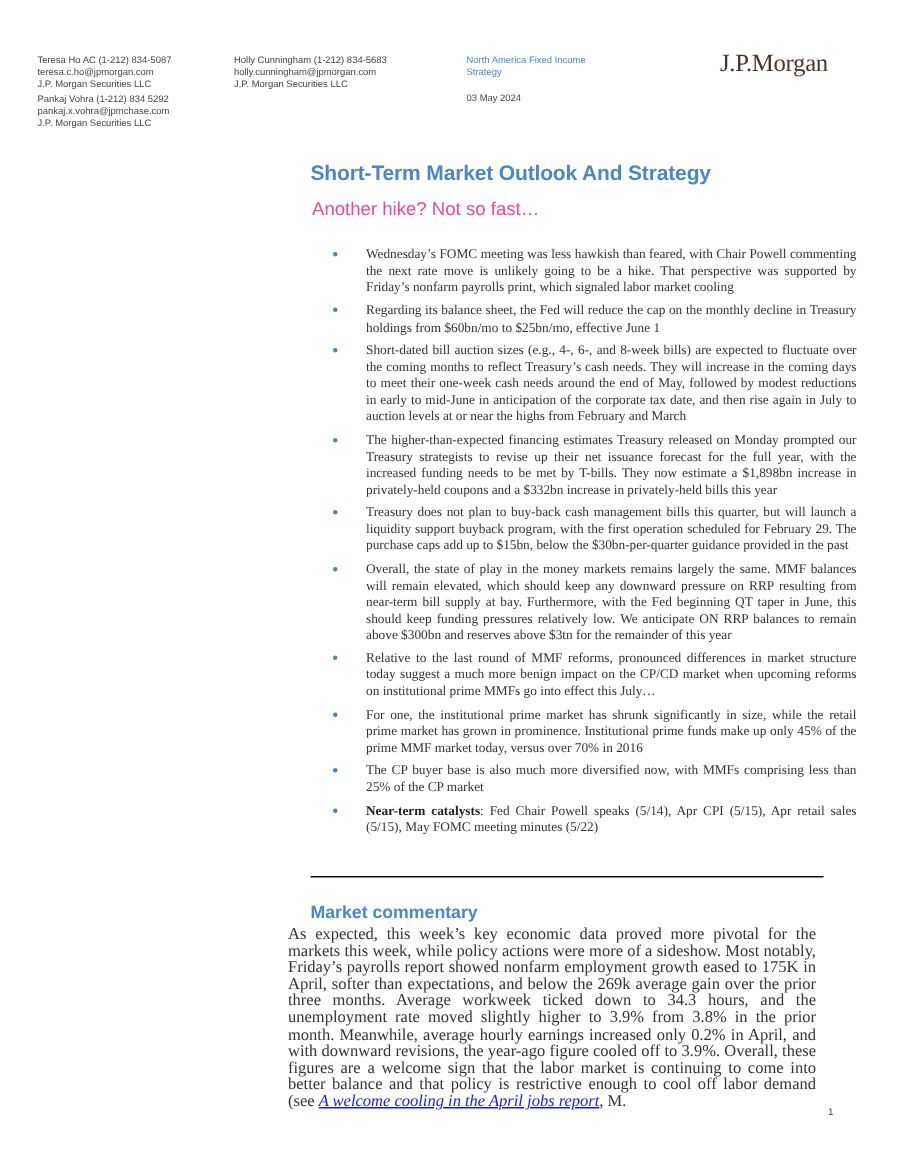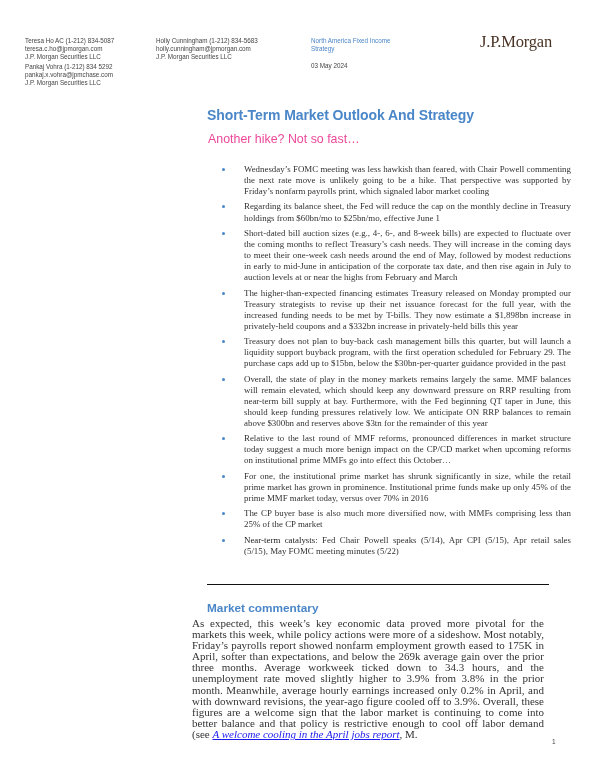--- a/index.html
+++ b/index.html
@@ -78,21 +78,21 @@
     }
     #bullets li .dot {
       position: absolute;
       left: 3px;
       top: 4px;
       width: 3px;
       height: 3px;
       border-radius: 50%;
       background: #4a86c8;
     }
-    #bullets li b { font-weight: normal; color: #222; }
+    #bullets li b { font-weight: bold; color: #222; }
     #separator {
       position: absolute;
       left: 207px;
       top: 584px;
       width: 342px;
       height: 1px;
       background: #111111;
     }
     #section-heading {
       position: absolute;
@@ -160,21 +160,21 @@
 <div id="title">Short-Term Market Outlook And Strategy</div>
 <div id="subtitle">Another hike? Not so fast…</div>
 
 <ul id="bullets">
   <li><span class="dot"></span><b></b><span>Wednesday’s FOMC meeting was less hawkish than feared, with Chair Powell commenting the next rate move is unlikely going to be a hike. That perspective was supported by Friday’s nonfarm payrolls print, which signaled labor market cooling</span></li>
   <li><span class="dot"></span><b></b><span>Regarding its balance sheet, the Fed will reduce the cap on the monthly decline in Treasury holdings from $60bn/mo to $25bn/mo, effective June 1</span></li>
   <li><span class="dot"></span><b></b><span>Short-dated bill auction sizes (e.g., 4-, 6-, and 8-week bills) are expected to fluctuate over the coming months to reflect Treasury’s cash needs. They will increase in the coming days to meet their one-week cash needs around the end of May, followed by modest reductions in early to mid-June in anticipation of the corporate tax date, and then rise again in July to auction levels at or near the highs from February and March</span></li>
   <li><span class="dot"></span><b></b><span>The higher-than-expected financing estimates Treasury released on Monday prompted our Treasury strategists to revise up their net issuance forecast for the full year, with the increased funding needs to be met by T-bills. They now estimate a $1,898bn increase in privately-held coupons and a $332bn increase in privately-held bills this year</span></li>
   <li><span class="dot"></span><b></b><span>Treasury does not plan to buy-back cash management bills this quarter, but will launch a liquidity support buyback program, with the first operation scheduled for February 29. The purchase caps add up to $15bn, below the $30bn-per-quarter guidance provided in the past</span></li>
   <li><span class="dot"></span><b></b><span>Overall, the state of play in the money markets remains largely the same. MMF balances will remain elevated, which should keep any downward pressure on RRP resulting from near-term bill supply at bay. Furthermore, with the Fed beginning QT taper in June, this should keep funding pressures relatively low. We anticipate ON RRP balances to remain above $300bn and reserves above $3tn for the remainder of this year</span></li>
-  <li><span class="dot"></span><b></b><span>Relative to the last round of MMF reforms, pronounced differences in market structure today suggest a much more benign impact on the CP/CD market when upcoming reforms on institutional prime MMFs go into effect this October…</span></li>
+  <li><span class="dot"></span><b></b><span>Relative to the last round of MMF reforms, pronounced differences in market structure today suggest a much more benign impact on the CP/CD market when upcoming reforms on institutional prime MMFs go into effect this July…</span></li>
   <li><span class="dot"></span><b></b><span>For one, the institutional prime market has shrunk significantly in size, while the retail prime market has grown in prominence. Institutional prime funds make up only 45% of the prime MMF market today, versus over 70% in 2016</span></li>
   <li><span class="dot"></span><b></b><span>The CP buyer base is also much more diversified now, with MMFs comprising less than 25% of the CP market</span></li>
   <li><span class="dot"></span><b>Near-term catalysts</b><span>: Fed Chair Powell speaks (5/14), Apr CPI (5/15), Apr retail sales (5/15), May FOMC meeting minutes (5/22)</span></li>
 </ul>
 
 <div id="separator"></div>
 
 <div id="section-heading">Market commentary</div>
 
 <p id="commentary"><span>As expected, this week’s key economic data proved more pivotal for the markets this week, while policy actions were more of a sideshow. Most notably, Friday’s payrolls report showed nonfarm employment growth eased to 175K in April, softer than expectations, and below the 269k average gain over the prior three months. Average workweek ticked down to 34.3 hours, and the unemployment rate moved slightly higher to 3.9% from 3.8% in the prior month. Meanwhile, average hourly earnings increased only 0.2% in April, and with downward revisions, the year-ago figure cooled off to 3.9%. Overall, these figures are a welcome sign that the labor market is continuing to come into better balance and that policy is restrictive enough to cool off labor demand (see </span><a>A welcome cooling in the April jobs report</a><span>, M.</span></p>

